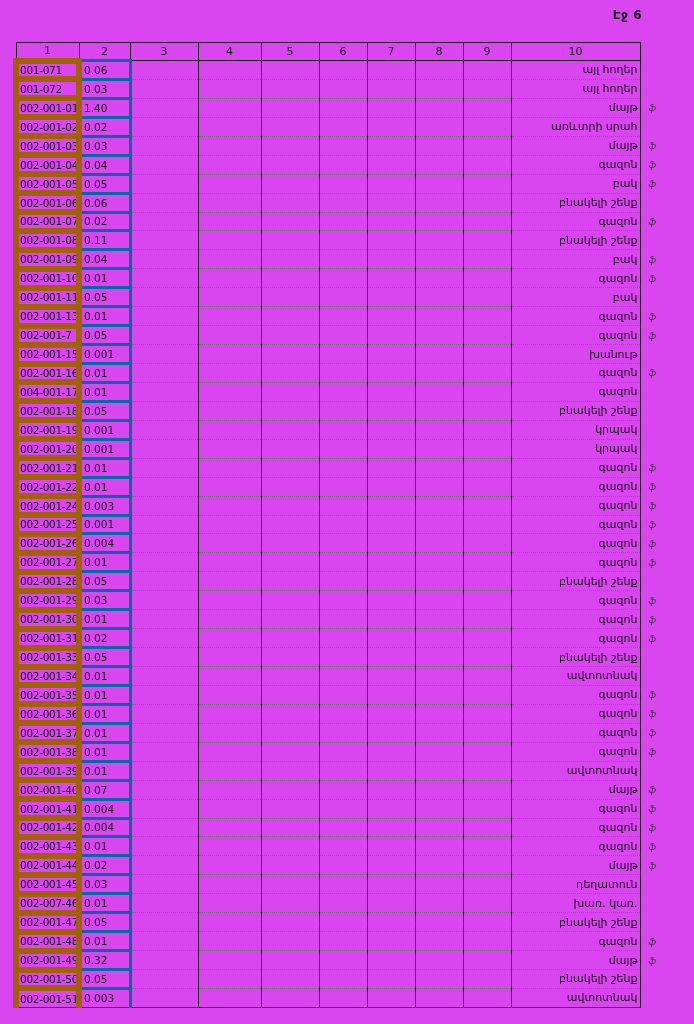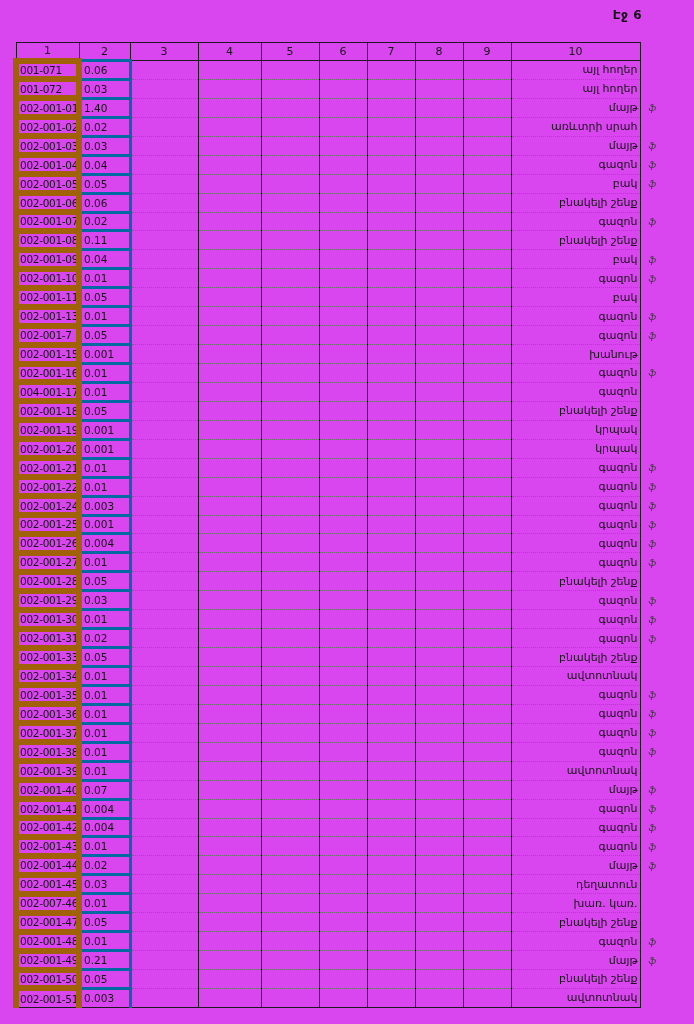--- a/index.html
+++ b/index.html
@@ -708,21 +708,21 @@
       <td class="c-empty"></td>
       <td class="c-empty"></td>
       <td class="c-empty"></td>
       <td class="c-empty"></td>
       <td class="c-empty"></td>
       <td class="c-name">գազոն</td>
       <td class="c-mark">ֆ</td>
     </tr>
         <tr>
       <td class="c-code">002-001-49</td>
-      <td class="c-val">0.21</td>
+      <td class="c-val">0.32</td>
       <td class="c-empty"></td>
       <td class="c-empty"></td>
       <td class="c-empty"></td>
       <td class="c-empty"></td>
       <td class="c-empty"></td>
       <td class="c-empty"></td>
       <td class="c-empty"></td>
       <td class="c-name">մայթ</td>
       <td class="c-mark">ֆ</td>
     </tr>

